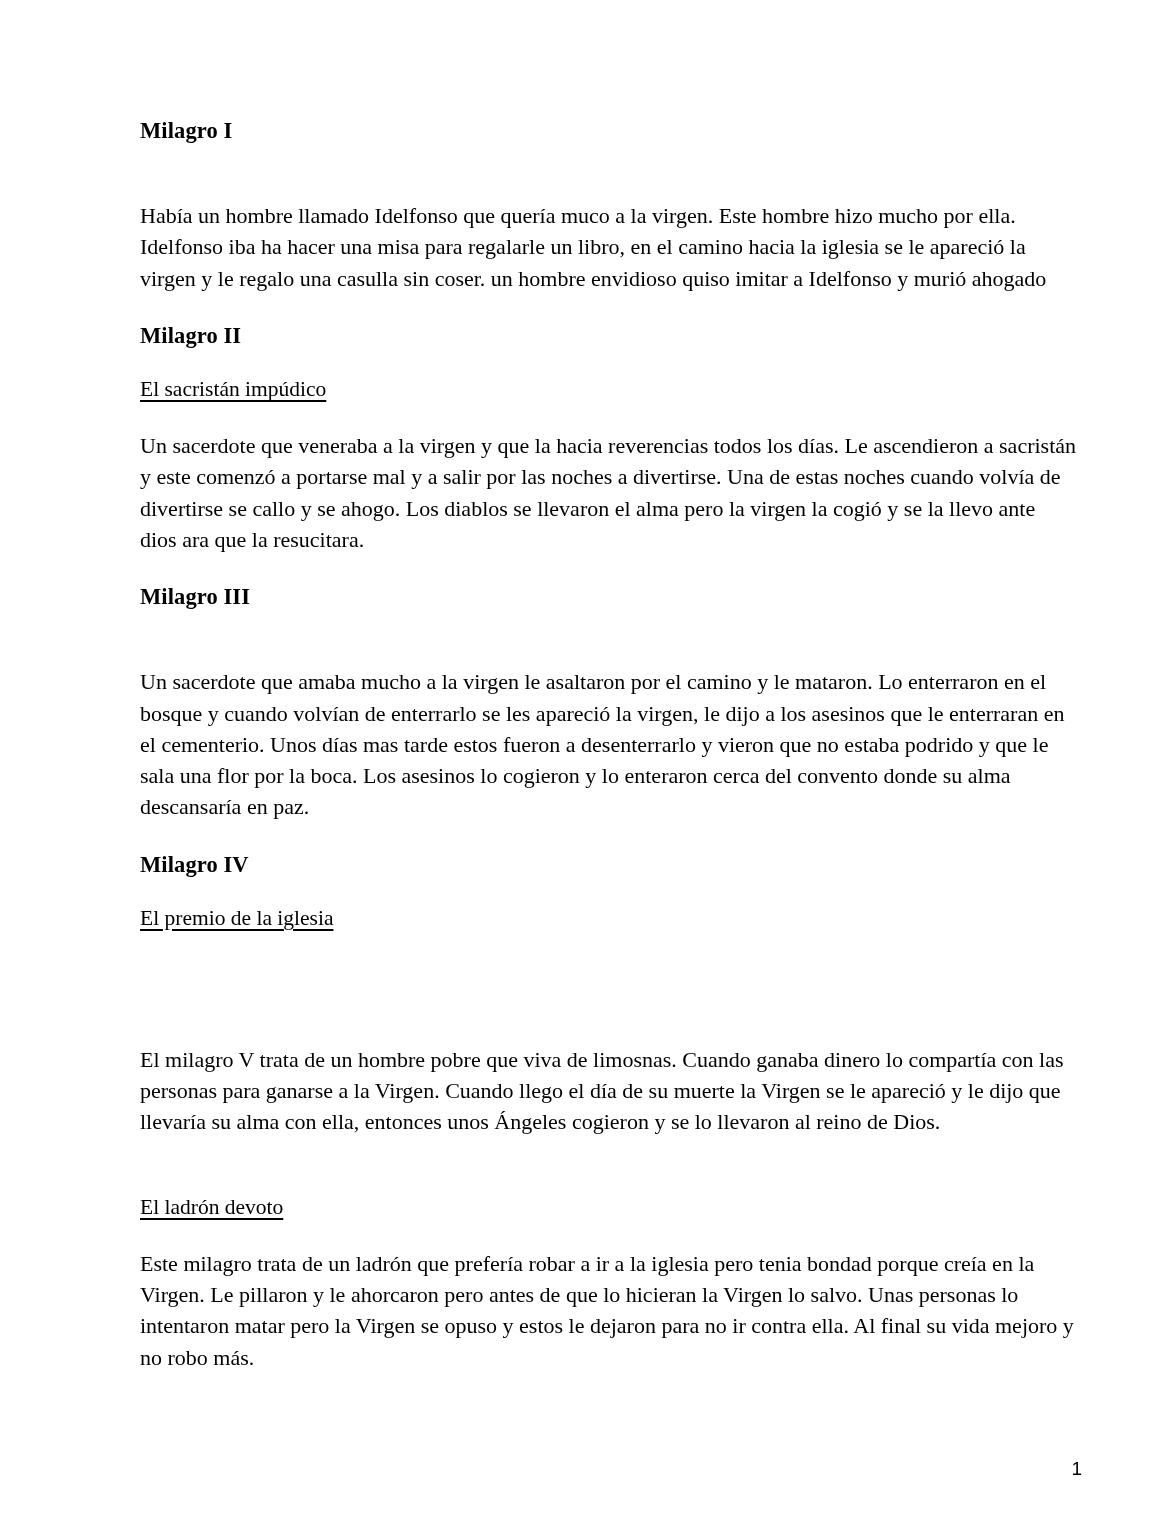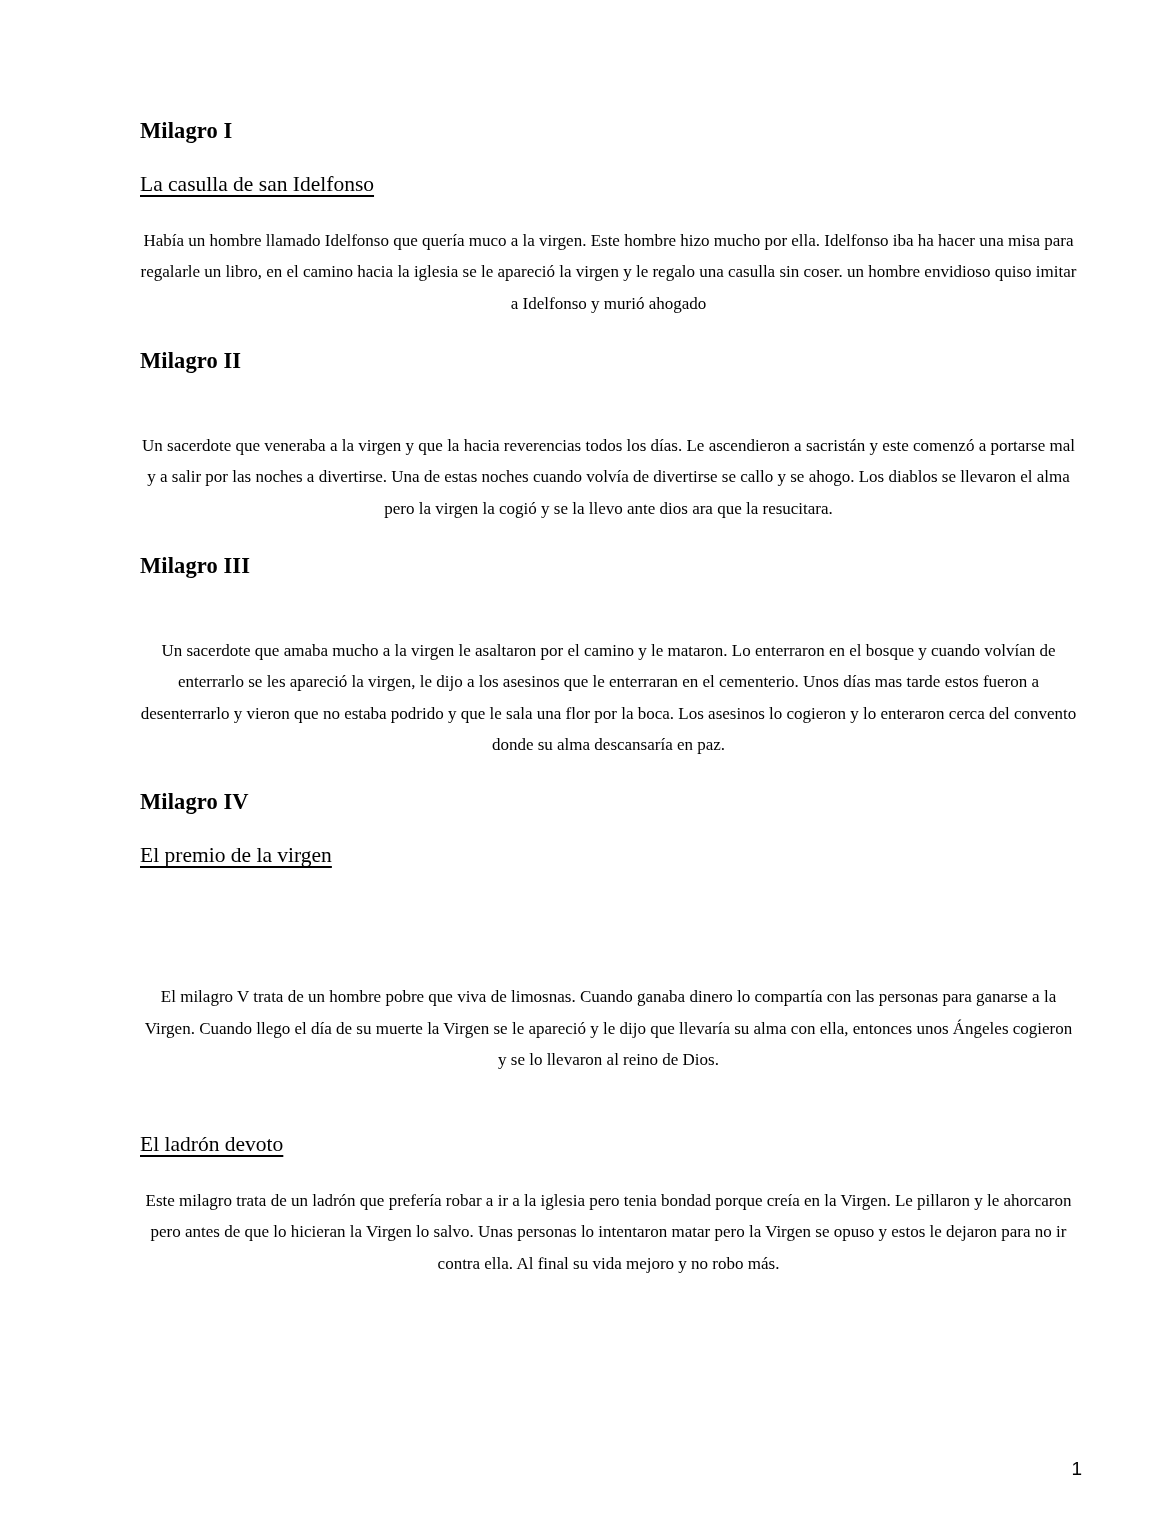--- a/index.html
+++ b/index.html
@@ -51,25 +51,25 @@
   }
   .sub-heading .u {
     text-decoration: underline;
     text-decoration-thickness: 1.6px;
     text-underline-offset: 3.5px;
   }
 
   
   .body-par {
     font-family: "Liberation Serif", "DejaVu Serif", serif;
-    font-size: 17px;
+    font-size: 22px;
     line-height: 31.3px;
     margin: 0;
     padding: 0;
-    text-align: center;
+    text-align: left;
     color: #000000;
     white-space: pre-line;
   }
 
   
   .gap-heading-to-sub { height: 28px; }
   .gap-sub-to-body    { height: 28px; }
   .gap-body-to-heading{ height: 29px; }
 
   
@@ -85,40 +85,40 @@
 </style>
 </head>
 <body>
 
 <div class="page">
 
   <div class="content">
 
     <h2 class="section-heading">Milagro I</h2>
     <div class="gap-heading-to-sub"></div>
-    <div class="sub-heading"><span class="u">La casulla de san Idelfonso</span></div>
     <div class="gap-sub-to-body"></div>
     <p class="body-par">Había un hombre llamado Idelfonso que quería muco a la virgen. Este hombre hizo mucho por ella. Idelfonso iba ha hacer una misa para regalarle un libro, en el camino hacia la iglesia se le apareció la virgen y le regalo una casulla sin coser. un hombre envidioso quiso imitar a Idelfonso y murió ahogado</p>
     <div class="gap-body-to-heading"></div>
 
     <h2 class="section-heading">Milagro II</h2>
     <div class="gap-heading-to-sub"></div>
+    <div class="sub-heading"><span class="u">El sacristán impúdico</span></div>
     <div class="gap-sub-to-body"></div>
     <p class="body-par">Un sacerdote que veneraba a la virgen y que la hacia reverencias todos los días. Le ascendieron a sacristán y este comenzó a portarse mal y a salir por las noches a divertirse. Una de estas noches cuando volvía de divertirse se callo y se ahogo. Los diablos se llevaron el alma pero la virgen la cogió y se la llevo ante dios ara que la resucitara.</p>
     <div class="gap-body-to-heading"></div>
 
     <h2 class="section-heading">Milagro III</h2>
     <div class="gap-heading-to-sub"></div>
     <div class="gap-sub-to-body"></div>
     <p class="body-par">Un sacerdote que amaba mucho a la virgen le asaltaron por el camino y le mataron. Lo enterraron en el bosque y cuando volvían de enterrarlo se les apareció la virgen, le dijo a los asesinos que le enterraran en el cementerio. Unos días mas tarde estos fueron a desenterrarlo y vieron que no estaba podrido y que le sala una flor por la boca. Los asesinos lo cogieron y lo enteraron cerca del convento donde su alma descansaría en paz.</p>
     <div class="gap-body-to-heading"></div>
 
     <h2 class="section-heading">Milagro IV</h2>
     <div class="gap-heading-to-sub"></div>
-    <div class="sub-heading"><span class="u">El premio de la virgen</span></div>
+    <div class="sub-heading"><span class="u">El premio de la iglesia</span></div>
     <div class="gap-sub-to-body"></div>
     <div class="gap-body-to-heading"></div>
 
     <div class="gap-heading-to-sub"></div>
     <div class="gap-sub-to-body"></div>
     <p class="body-par">El milagro V trata de un hombre pobre que viva de limosnas. Cuando ganaba dinero lo compartía con las personas para ganarse a la Virgen. Cuando llego el día de su muerte la Virgen se le apareció y le dijo que llevaría su alma con ella, entonces unos Ángeles cogieron y se lo llevaron al reino de Dios.</p>
     <div class="gap-body-to-heading"></div>
 
     <div class="gap-heading-to-sub"></div>
     <div class="sub-heading"><span class="u">El ladrón devoto</span></div>

